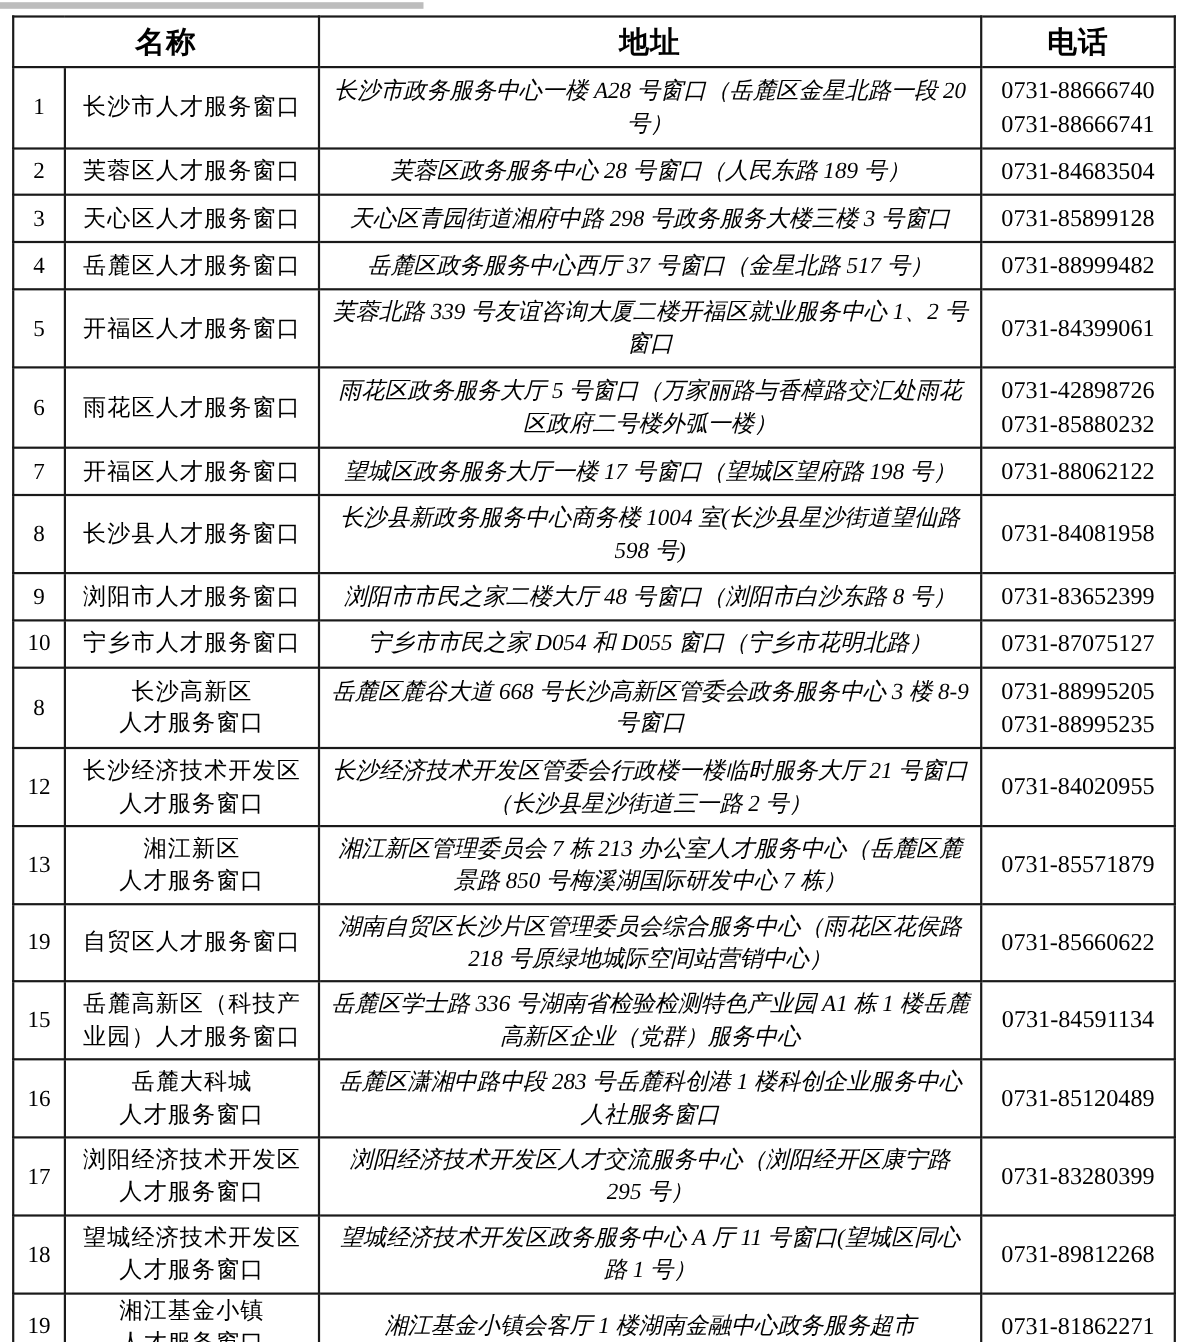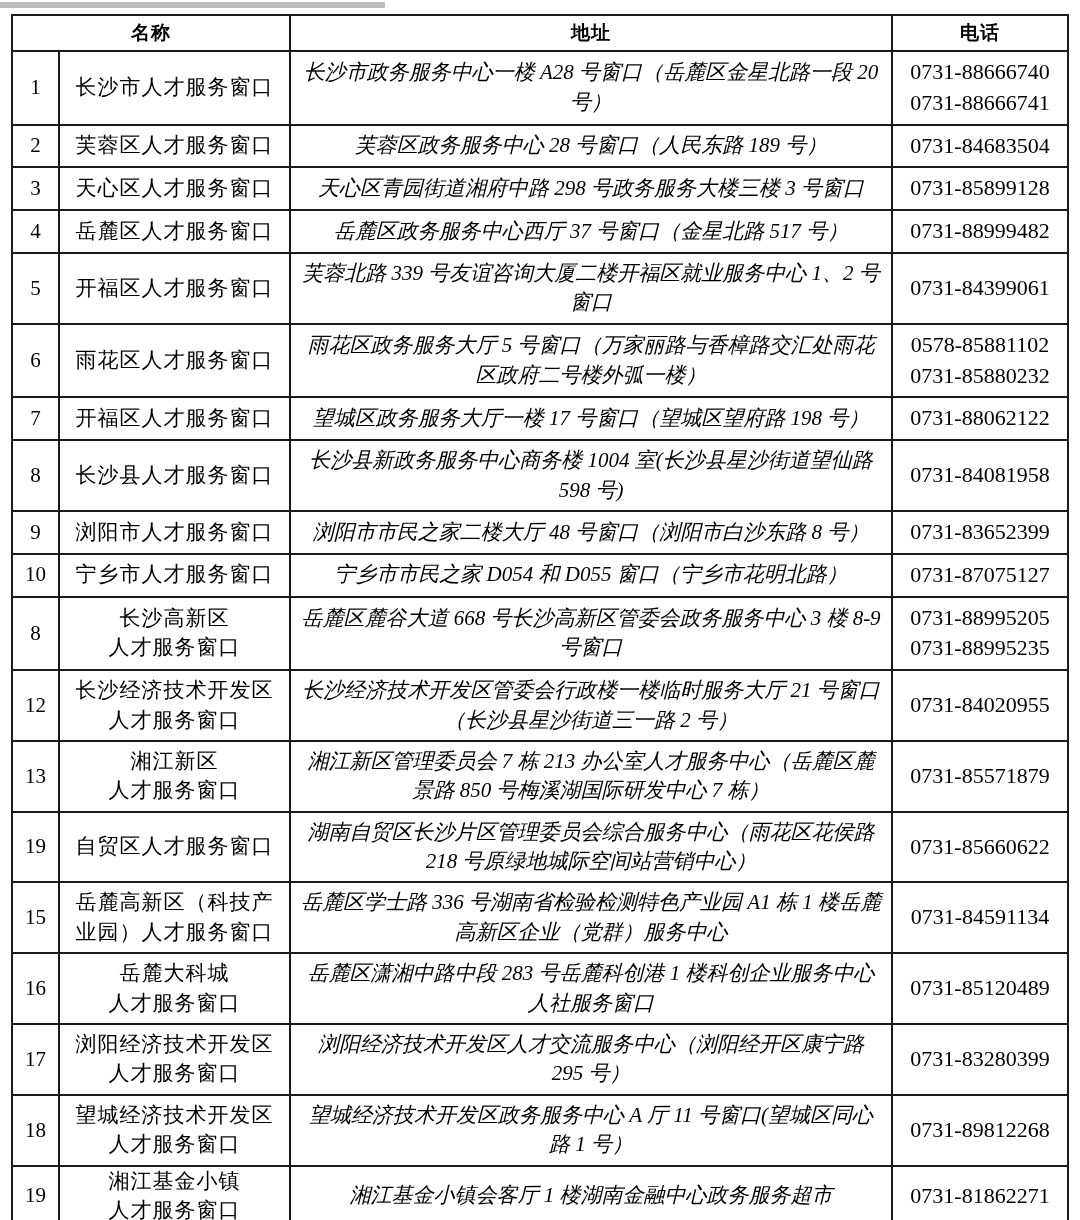--- a/index.html
+++ b/index.html
@@ -34,21 +34,21 @@
     background: #ffffff;
   }
   .contact-table th,
   .contact-table td {
     border: 2px solid #1a1a1a;
     vertical-align: middle;
     text-align: center;
     overflow: hidden;
   }
   .contact-table th {
-    font-size: 19px;
+    font-size: 27px;
     font-weight: bold;
     padding: 4px 2px;
     letter-spacing: 1px;
     text-align: center;
   }
   .contact-table td {
     font-size: 21px;
     line-height: 1.4;
     padding: 5px 4px;
   }
@@ -131,21 +131,21 @@
       <td class="addr">芙蓉北路 339 号友谊咨询大厦二楼开福区就业服务中心 1、2 号窗口</td>
       <td class="phone">
             <div>0731-84399061</div>
           </td>
     </tr>
         <tr>
       <td class="num">6</td>
       <td class="name">雨花区人才服务窗口</td>
       <td class="addr">雨花区政务服务大厅 5 号窗口（万家丽路与香樟路交汇处雨花区政府二号楼外弧一楼）</td>
       <td class="phone">
-            <div>0578-85881102</div>
+            <div>0731-42898726</div>
             <div>0731-85880232</div>
           </td>
     </tr>
         <tr>
       <td class="num">7</td>
       <td class="name">开福区人才服务窗口</td>
       <td class="addr">望城区政务服务大厅一楼 17 号窗口（望城区望府路 198 号）</td>
       <td class="phone">
             <div>0731-88062122</div>
           </td>

